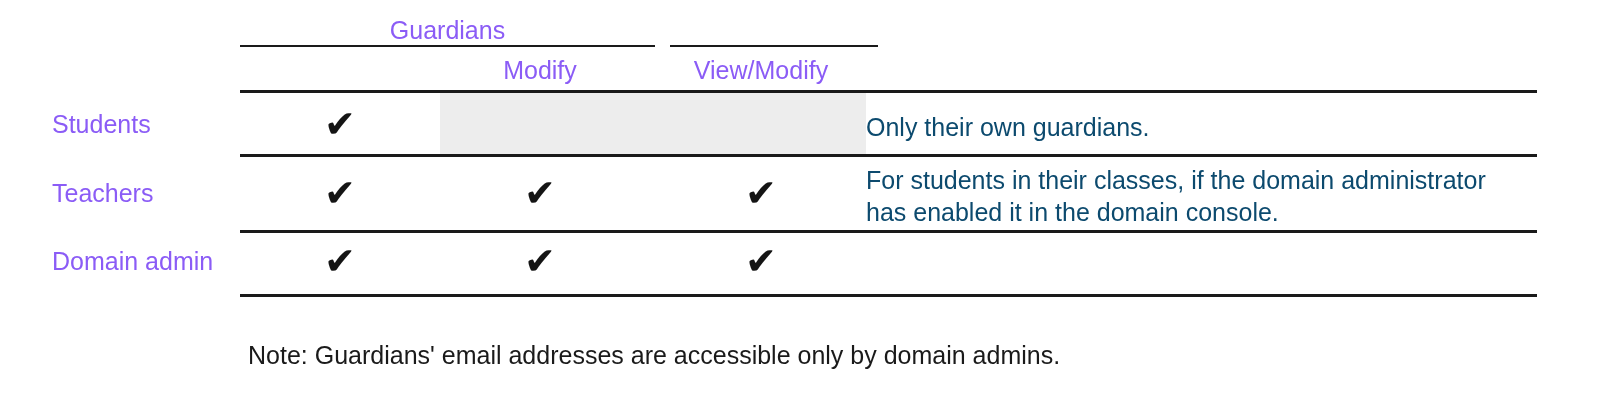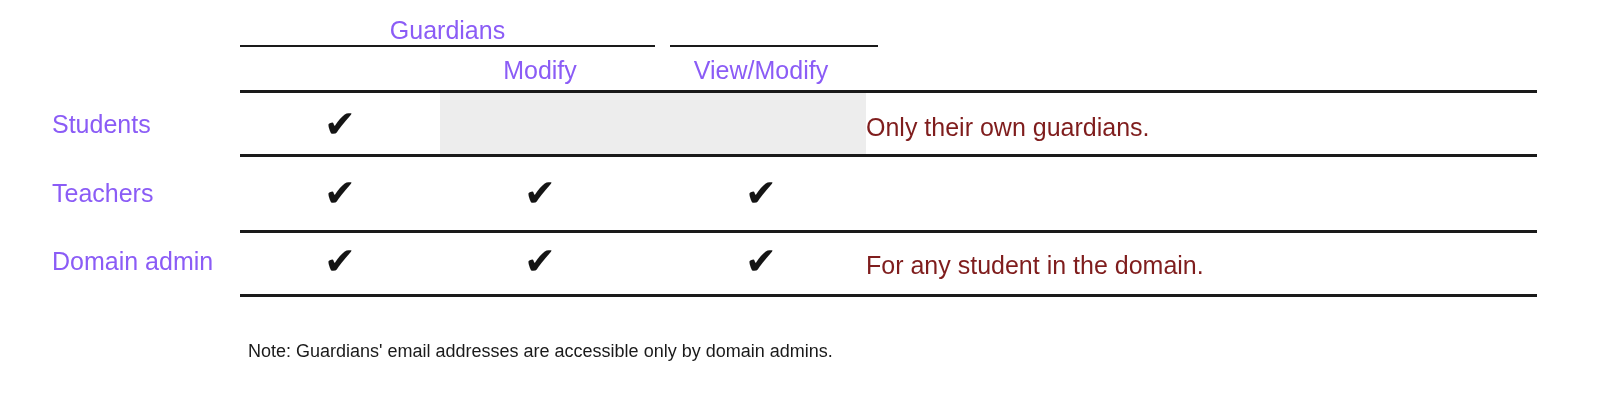--- a/index.html
+++ b/index.html
@@ -79,27 +79,27 @@
   }
 
   
   .desc {
     position: absolute;
     left: 866px;
     font-size: 25px;
     line-height: 32px;
     text-align: left;
     white-space: pre-line;
-    color: #7f1d1d;
+    color: #0c4a6e;
   }
 
   
   .note {
     position: absolute;
-    font-size: 18px;
+    font-size: 25px;
     text-align: left;
     white-space: nowrap;
     color: #1a1a1a;
   }
 </style>
 </head>
 <body>
 
 <div id="root">
 
@@ -121,22 +121,23 @@
   <div class="txt row-label" style="left:52px; top:112px;">Students</div>
   <div class="check" style="left:310px; top:105px;">✔</div>
   <div class="check" style="left:510px; top:105px;"></div>
   <div class="check" style="left:731px; top:105px;"></div>
   <div class="desc" style="top:111px; width:660px;">Only their own guardians.</div>
 
   <div class="txt row-label" style="left:52px; top:181px;">Teachers</div>
   <div class="check" style="left:310px; top:174px;">✔</div>
   <div class="check" style="left:510px; top:174px;">✔</div>
   <div class="check" style="left:731px; top:174px;">✔</div>
+  <div class="desc" style="top:164px; width:680px;">For students in their classes, if the domain administrator
+has enabled it in the domain console.</div>
 
   <div class="txt row-label" style="left:52px; top:249px;">Domain admin</div>
   <div class="check" style="left:310px; top:242px;">✔</div>
   <div class="check" style="left:510px; top:242px;">✔</div>
   <div class="check" style="left:731px; top:242px;">✔</div>
-  <div class="desc" style="top:249px; width:660px;">For any student in the domain.</div>
 
   <div class="note" style="left:248px; top:341px;">Note: Guardians' email addresses are accessible only by domain admins.</div>
 
 </div>
 
 </body></html>

